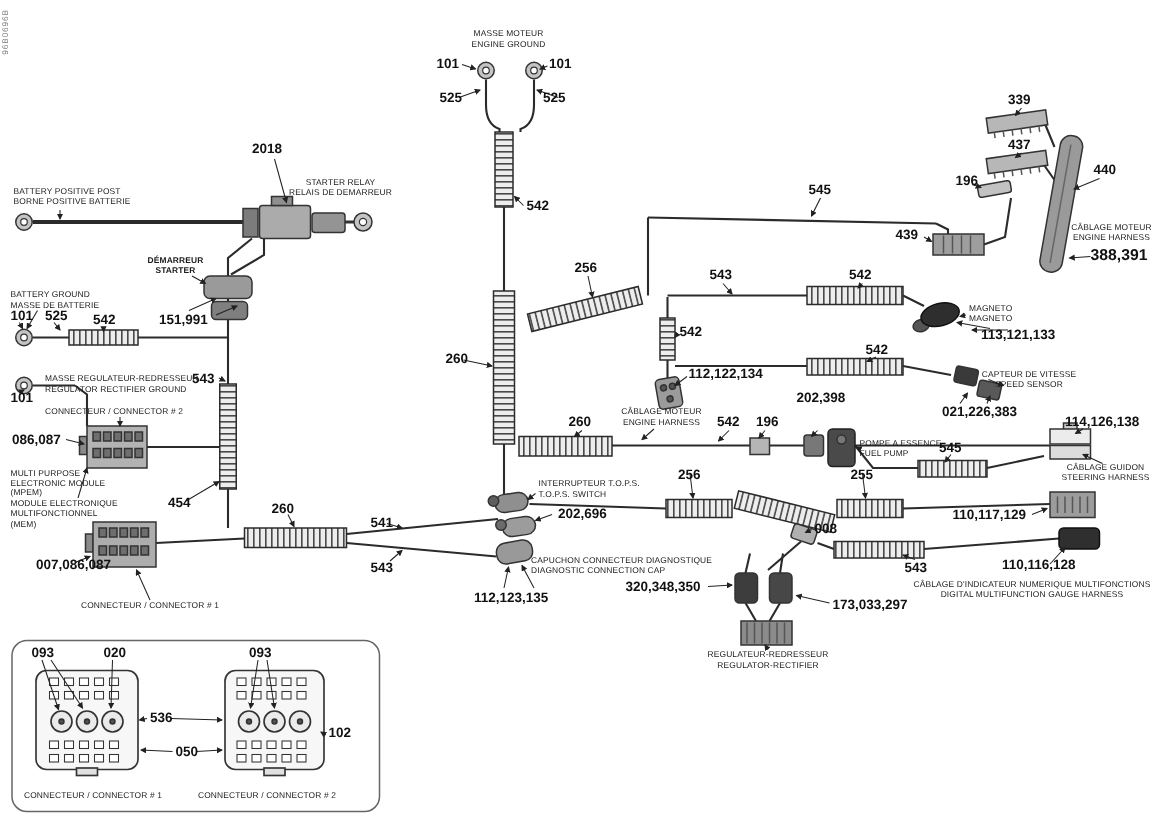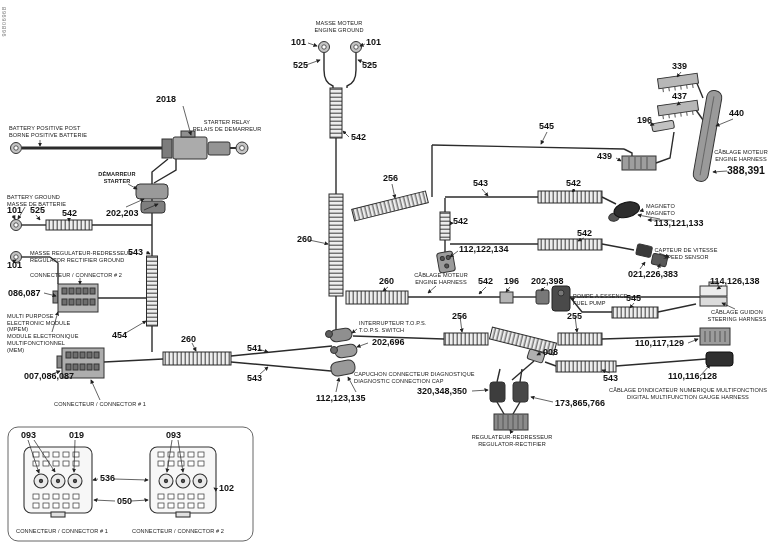--- a/index.html
+++ b/index.html
@@ -419,72 +419,72 @@
     <line x1="98" y1="479" x2="93" y2="480"></line>
     <line x1="114" y1="479" x2="148" y2="480"></line>
     <line x1="115" y1="501" x2="94" y2="500"></line>
     <line x1="131" y1="501" x2="148" y2="500"></line>
     <line x1="217" y1="490" x2="214" y2="488"></line>
   </g>
 </svg>
 
 <div class="sheet-code">96B0696B</div>
 
-<div class="pn" style="left:156px;top:95px">2018</div>
+<div class="pn" style="left:168px;top:95px">2018</div>
 <div class="pn" style="left:291px;top:38px">101</div>
 <div class="pn" style="left:366px;top:38px">101</div>
 <div class="pn" style="left:293px;top:61px">525</div>
 <div class="pn" style="left:362px;top:61px">525</div>
 <div class="pn" style="left:351px;top:133px">542</div>
 <div class="pn" style="left:383px;top:174px">256</div>
 <div class="pn" style="left:297px;top:235px">260</div>
 <div class="pn" style="left:473px;top:179px">543</div>
 <div class="pn" style="left:566px;top:179px">542</div>
 <div class="pn" style="left:539px;top:122px">545</div>
 <div class="pn" style="left:453px;top:217px">542</div>
 <div class="pn" style="left:459px;top:245px">112,122,134</div>
 <div class="pn" style="left:379px;top:277px">260</div>
 <div class="pn" style="left:478px;top:277px">542</div>
 <div class="pn" style="left:504px;top:277px">196</div>
-<div class="pn" style="left:531px;top:277px">202,398</div>
+<div class="pn" style="left:531px;top:261px">202,398</div>
 <div class="pn" style="left:637px;top:116px">196</div>
 <div class="pn" style="left:672px;top:62px">339</div>
 <div class="pn" style="left:672px;top:92px">437</div>
 <div class="pn" style="left:729px;top:109px">440</div>
 <div class="pn" style="left:597px;top:152px">439</div>
 <div class="pn pn-big" style="left:727px;top:165px">388,391</div>
 <div class="pn" style="left:654px;top:219px">113,121,133</div>
 <div class="pn" style="left:577px;top:229px">542</div>
 <div class="pn" style="left:628px;top:270px">021,226,383</div>
 <div class="pn" style="left:710px;top:277px">114,126,138</div>
 <div class="pn" style="left:626px;top:294px">545</div>
 <div class="pn" style="left:635px;top:339px">110,117,129</div>
 <div class="pn" style="left:668px;top:372px">110,116,128</div>
 <div class="pn" style="left:603px;top:374px">543</div>
 <div class="pn" style="left:452px;top:312px">256</div>
 <div class="pn" style="left:567px;top:312px">255</div>
 <div class="pn" style="left:543px;top:348px">008</div>
 <div class="pn" style="left:417px;top:387px">320,348,350</div>
-<div class="pn" style="left:555px;top:399px">173,865,766</div>
-<div class="pn" style="left:106px;top:209px">202,203</div>
+<div class="pn" style="left:555px;top:399px">173,033,297</div>
+<div class="pn" style="left:106px;top:209px">151,991</div>
 <div class="pn" style="left:7px;top:206px">101</div>
 <div class="pn" style="left:30px;top:206px">525</div>
 <div class="pn" style="left:62px;top:209px">542</div>
 <div class="pn" style="left:7px;top:261px">101</div>
 <div class="pn" style="left:128px;top:248px">543</div>
 <div class="pn" style="left:8px;top:289px">086,087</div>
 <div class="pn" style="left:112px;top:331px">454</div>
 <div class="pn" style="left:181px;top:335px">260</div>
 <div class="pn" style="left:24px;top:372px">007,086,087</div>
 <div class="pn" style="left:247px;top:344px">541</div>
 <div class="pn" style="left:247px;top:374px">543</div>
 <div class="pn" style="left:372px;top:338px">202,696</div>
 <div class="pn" style="left:316px;top:394px">112,123,135</div>
 <div class="pn" style="left:21px;top:431px">093</div>
-<div class="pn" style="left:69px;top:431px">019</div>
+<div class="pn" style="left:69px;top:431px">020</div>
 <div class="pn" style="left:166px;top:431px">093</div>
 <div class="pn" style="left:100px;top:474px">536</div>
 <div class="pn" style="left:117px;top:497px">050</div>
 <div class="pn" style="left:219px;top:484px">102</div>
 
 <div class="cap center" style="left:339px;top:20px">
   <span class="ln">MASSE MOTEUR</span>
   <span class="ln">ENGINE GROUND</span>
 </div>
 <div class="cap" style="left:9px;top:125px">

